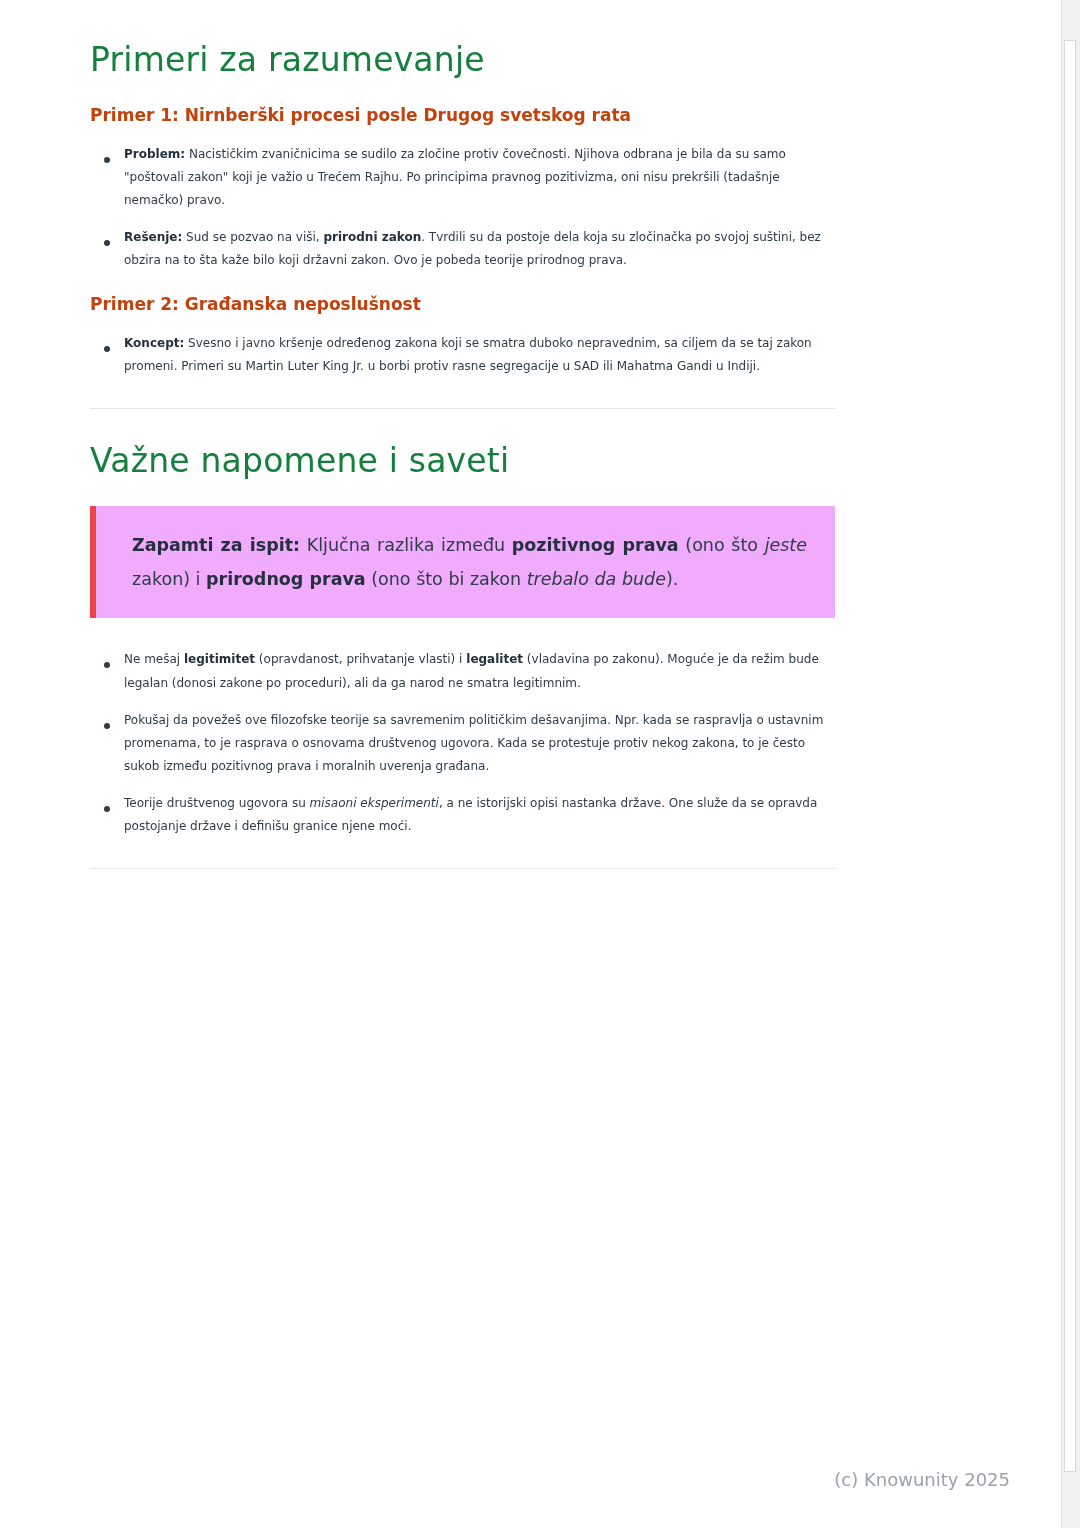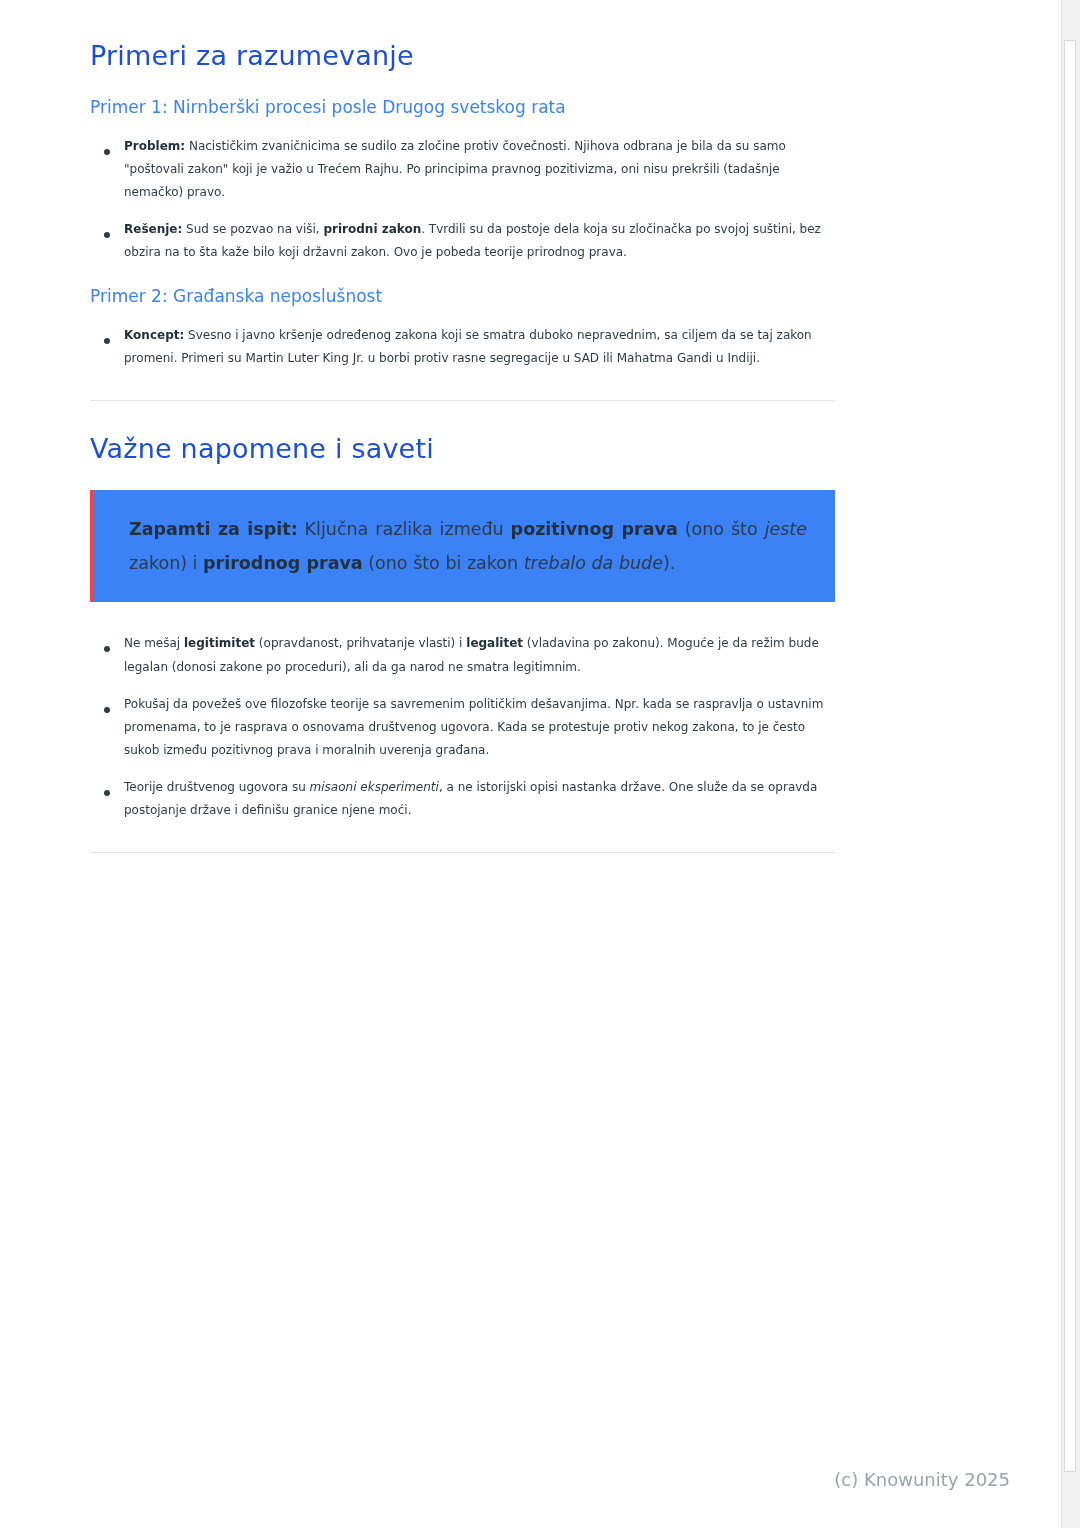--- a/index.html
+++ b/index.html
@@ -27,31 +27,31 @@
   }
 
   .content {
     position: absolute;
     left: 90px;
     top: 40px;
     width: 745px;
   }
 
   h1.section-title {
-    font-size: 27px;
+    font-size: 33px;
     font-weight: normal;
-    color: #1d4ed8;
+    color: #15803d;
     margin: 0 0 26px 0;
     letter-spacing: 0.2px;
   }
 
   h2.sub-title {
     font-size: 17px;
-    font-weight: normal;
-    color: #3b82f6;
+    font-weight: bold;
+    color: #c2410c;
     margin: 0 0 18px 0;
   }
 
   ul.bullets {
     margin: 0 0 22px 0;
     padding: 0 0 0 34px;
     list-style: none;
   }
   ul.bullets > li {
     position: relative;
@@ -86,22 +86,22 @@
     font-style: italic;
   }
 
   hr.divider {
     border: 0;
     border-top: 1px solid #e2e5e9;
     margin: 30px 0 32px 0;
   }
 
   .callout {
-    background: #3b82f6;
-    border-left: 3px solid #ef4444;
+    background: #f0abfc;
+    border-left: 6px solid #ef4444;
     padding: 22px 28px 22px 36px;
     margin: 0 0 30px 0;
     box-sizing: border-box;
   }
   .callout p {
     margin: 0;
     font-size: 17.5px;
     line-height: 1.95;
     color: #2f3b48;
     text-align: justify;

